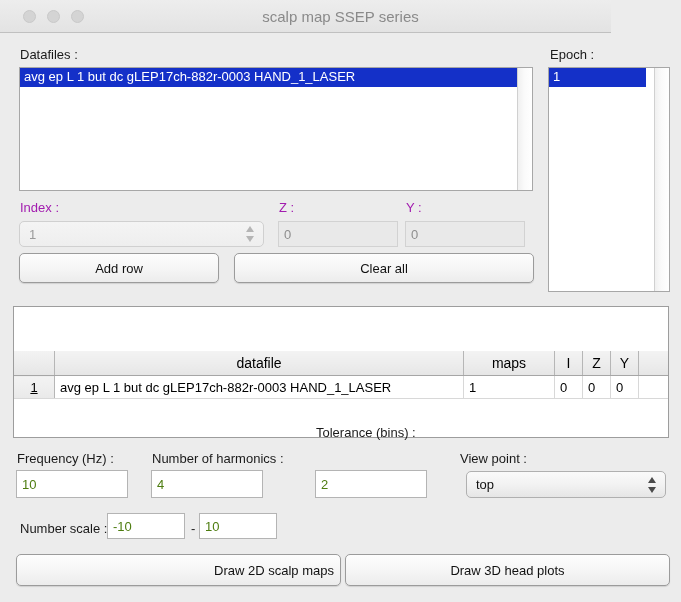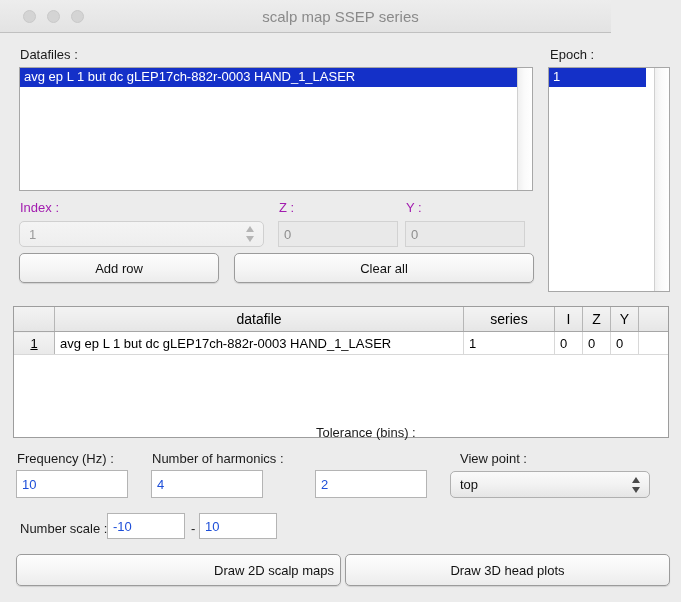--- a/index.html
+++ b/index.html
@@ -89,21 +89,21 @@
     box-sizing: border-box;
   }
   
   .tfield {
     position: absolute;
     background: #ffffff;
     border: 1px solid #b4b4b4;
     box-sizing: border-box;
     font-family: "Liberation Sans", sans-serif;
     font-size: 13px;
-    color: #1d4ed8;
+    color: #4d7c0f;
     padding: 0 0 0 5px;
     line-height: 1;
   }
   .tfield.disabled {
     background: #e9e9e9;
     border-color: #d2d2d2;
     color: #8e8e8e;
   }
   
   .btn {
@@ -169,20 +169,21 @@
     background: #ffffff;
     border: 1px solid #9d9d9d;
     box-sizing: border-box;
     overflow: hidden;
   }
   table.grid {
     border-collapse: collapse;
     table-layout: fixed;
     width: 100%;
     font-size: 13px;
+    margin-top: 44px;
   }
   table.grid th {
     background: linear-gradient(to bottom, #f3f3f3 0%, #e6e6e6 100%);
     border-right: 1px solid #b6b6b6;
     border-bottom: 1px solid #a6a6a6;
     font-weight: normal;
     font-size: 14px;
     color: #000;
     height: 24px;
     padding: 0;
@@ -268,21 +269,21 @@
 
   <button class="btn" style="left:19px; top:253px; width:200px; height:30px;">Add row</button>
   <button class="btn" style="left:234px; top:253px; width:300px; height:30px;">Clear all</button>
 
   <div class="tablewrap" style="left:13px; top:306px; width:656px; height:132px;">
     <table class="grid">
       <thead>
         <tr>
           <th class="c-idx"></th>
           <th class="c-file">datafile</th>
-          <th class="c-epoch">series</th>
+          <th class="c-epoch">maps</th>
           <th class="c-i">I</th>
           <th class="c-z">Z</th>
           <th class="c-y">Y</th>
           <th class="c-pad"></th>
         </tr>
       </thead>
       <tbody>
         <tr>
           <td class="rowhead"><span>1</span></td>
           <td>avg ep L  1 but dc gLEP17ch-882r-0003 HAND_1_LASER</td>
@@ -299,21 +300,21 @@
   <div class="lbl" style="left:17px; top:451px;">Frequency (Hz) :</div>
   <input class="tfield" style="left: 16px; top: 470px; width: 112px; height: 28px;" value="10">
 
   <div class="lbl" style="left:152px; top:451px;text-align:right;">Number of harmonics :</div>
   <input class="tfield" style="left: 151px; top: 470px; width: 112px; height: 28px;" value="4">
 
   <div class="lbl" style="left:316px; top:425px;">Tolerance (bins) :</div>
   <input class="tfield" style="left: 315px; top: 470px; width: 112px; height: 28px;" value="2">
 
   <div class="lbl" style="left:460px; top:451px;">View point :</div>
-  <div class="popup" style="left:450px; top:471px; width:200px; height:27px;">
+  <div class="popup" style="left:466px; top:471px; width:200px; height:27px;">
     <div class="sp-val">top</div>
     <div class="sp-arrows">
       <div class="up"></div>
         <div class="dn"></div>
     </div>
   </div>
 
   <div class="lbl" style="left:20px; top:521px;">Number scale :</div>
   <input class="tfield" style="left: 107px; top: 513px; width: 78px; height: 26px;" value="-10">
   <div class="dash" style="left:191px; top:521px;">-</div>

